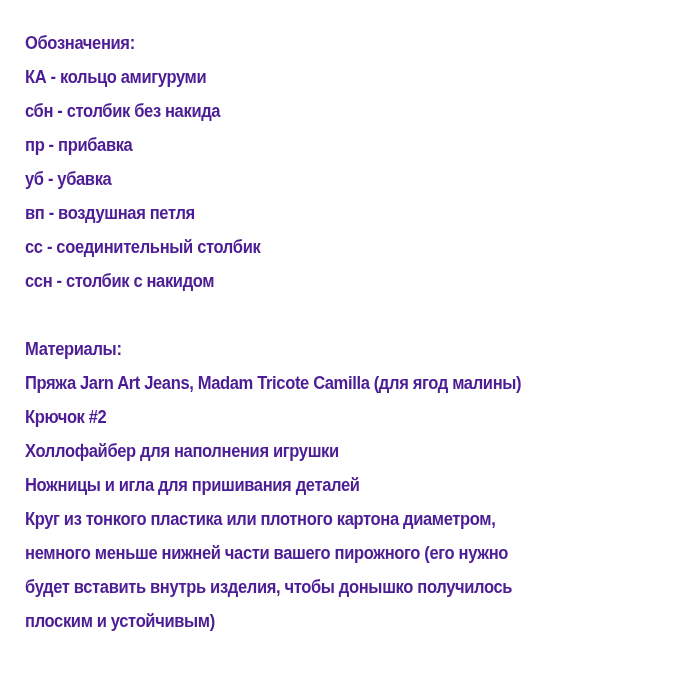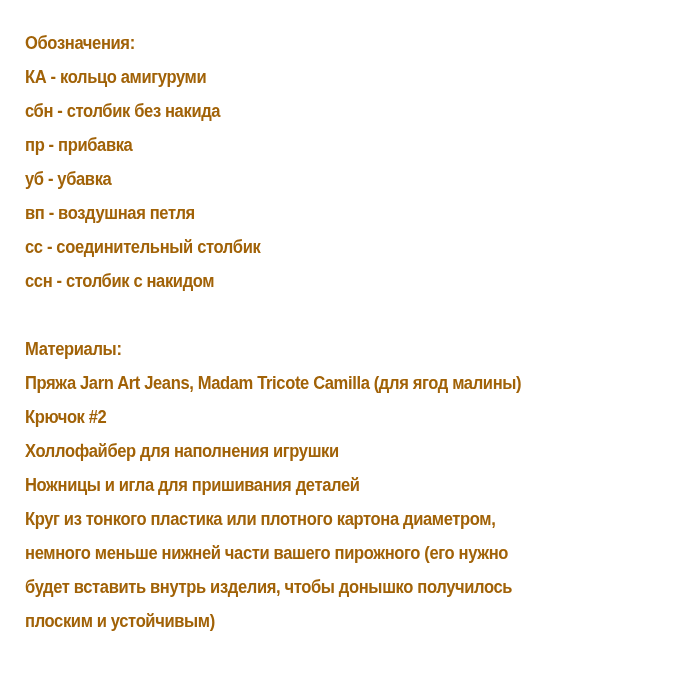--- a/index.html
+++ b/index.html
@@ -11,21 +11,21 @@
       width: 690px;
       height: 690px;
       position: relative;
       overflow: hidden;
     }
     .doc {
       position: absolute;
       left: 25px;
       top: 26px;
       width: 660px;
-      color: #a16207;
+      color: #4c1d95;
       font-family: "Liberation Sans", "DejaVu Sans", sans-serif;
       font-weight: bold;
       font-size: 18px;
       line-height: 34px;
       letter-spacing: -0.4px;
     }
     .line {
       display: block;
       white-space: nowrap;
       transform-origin: left center;

